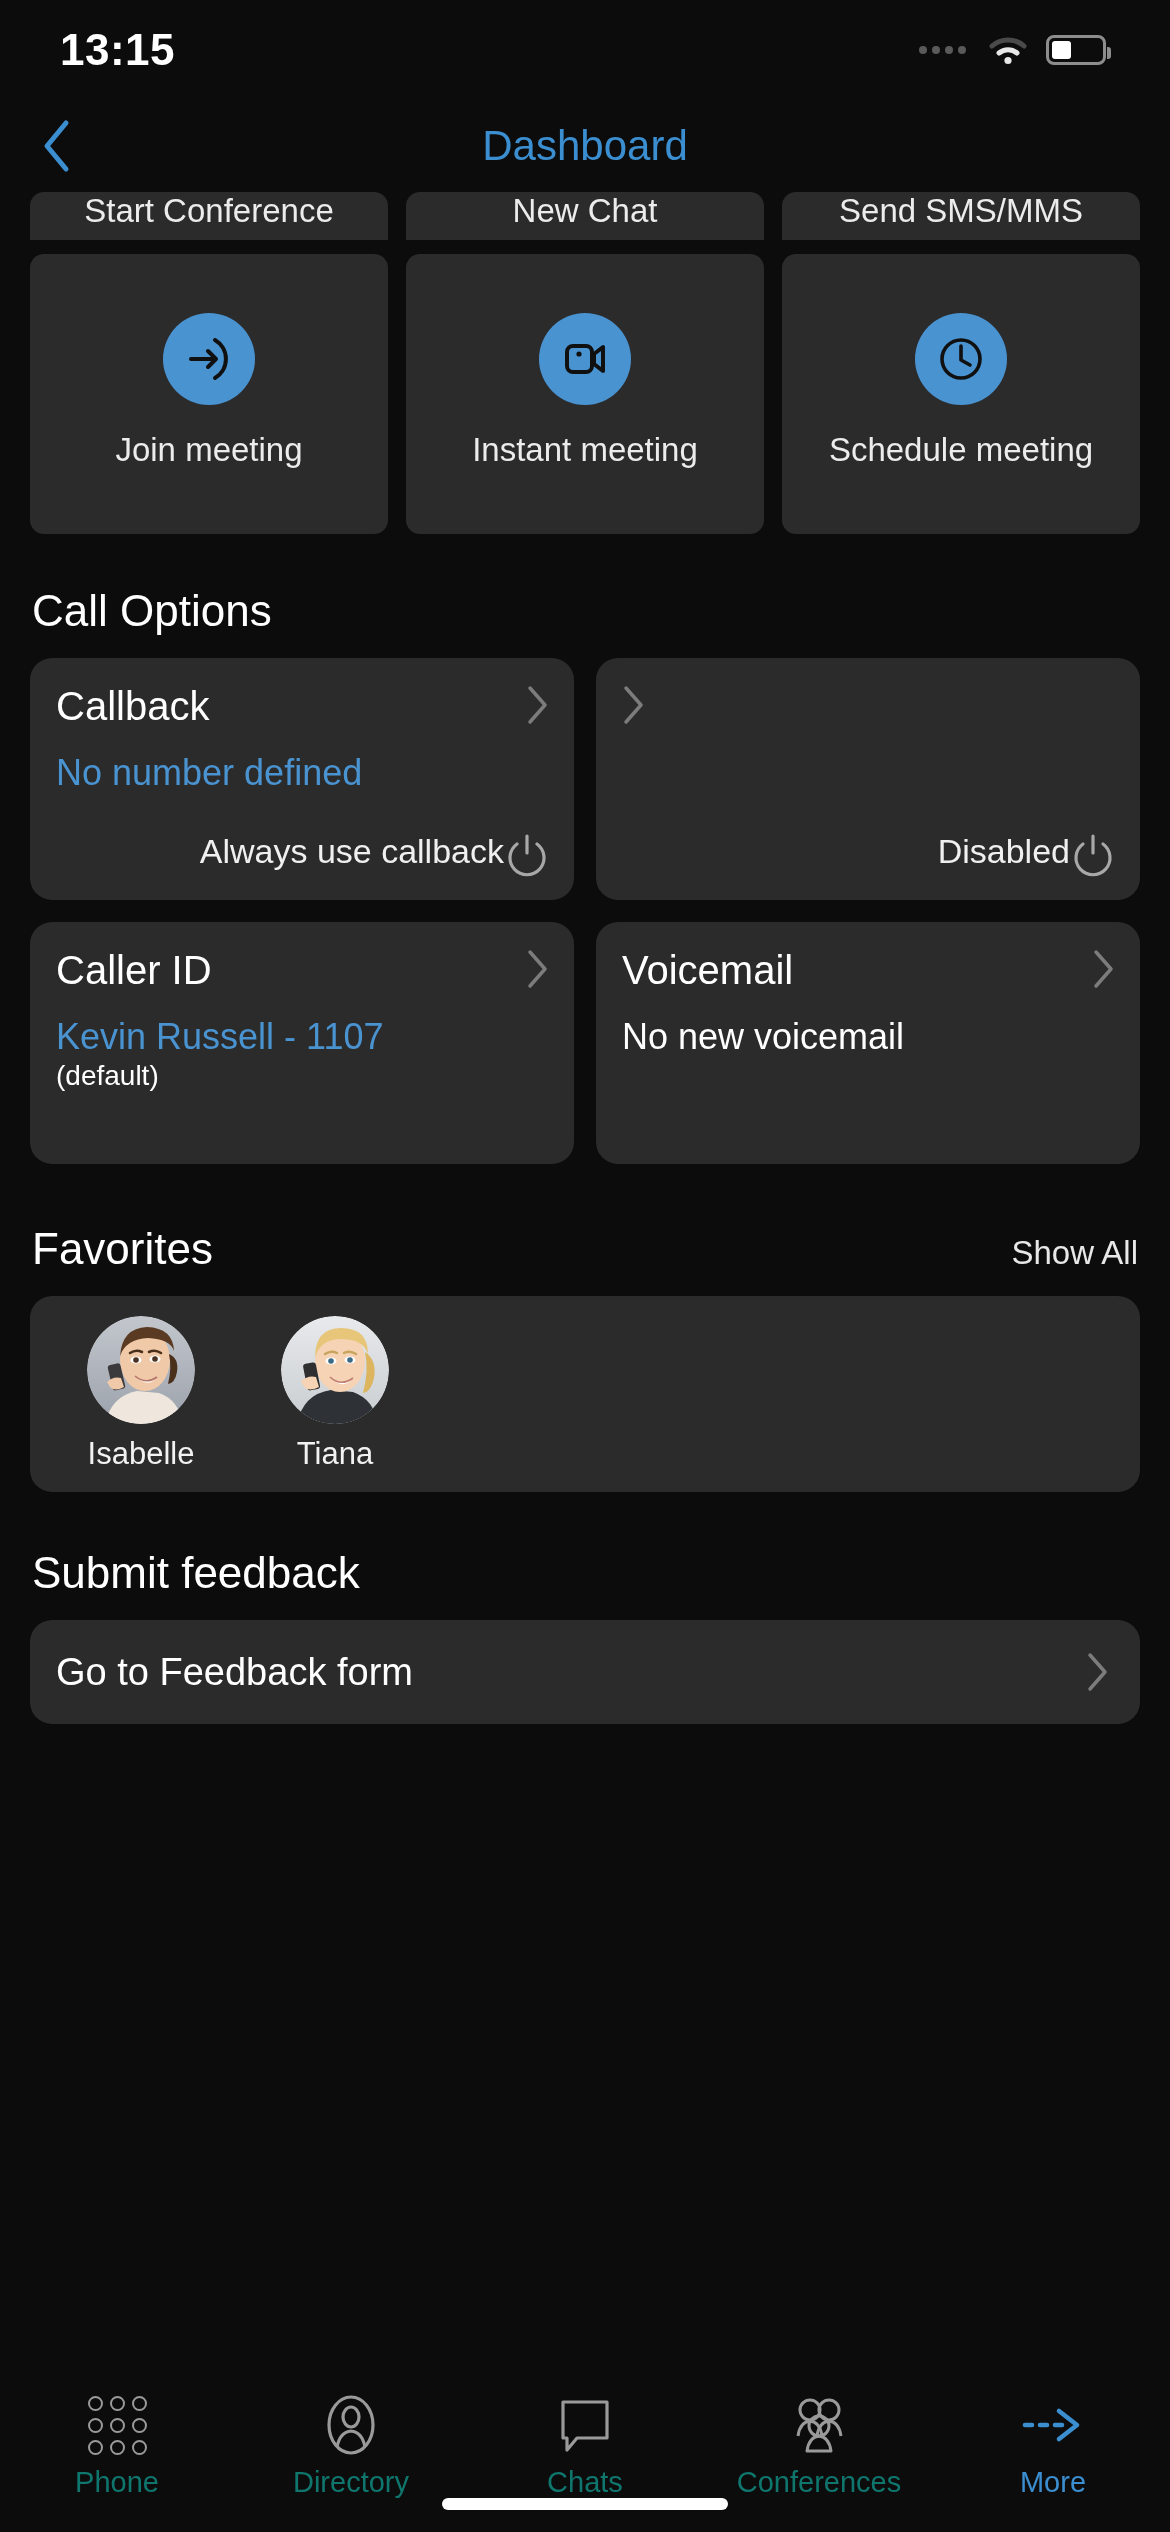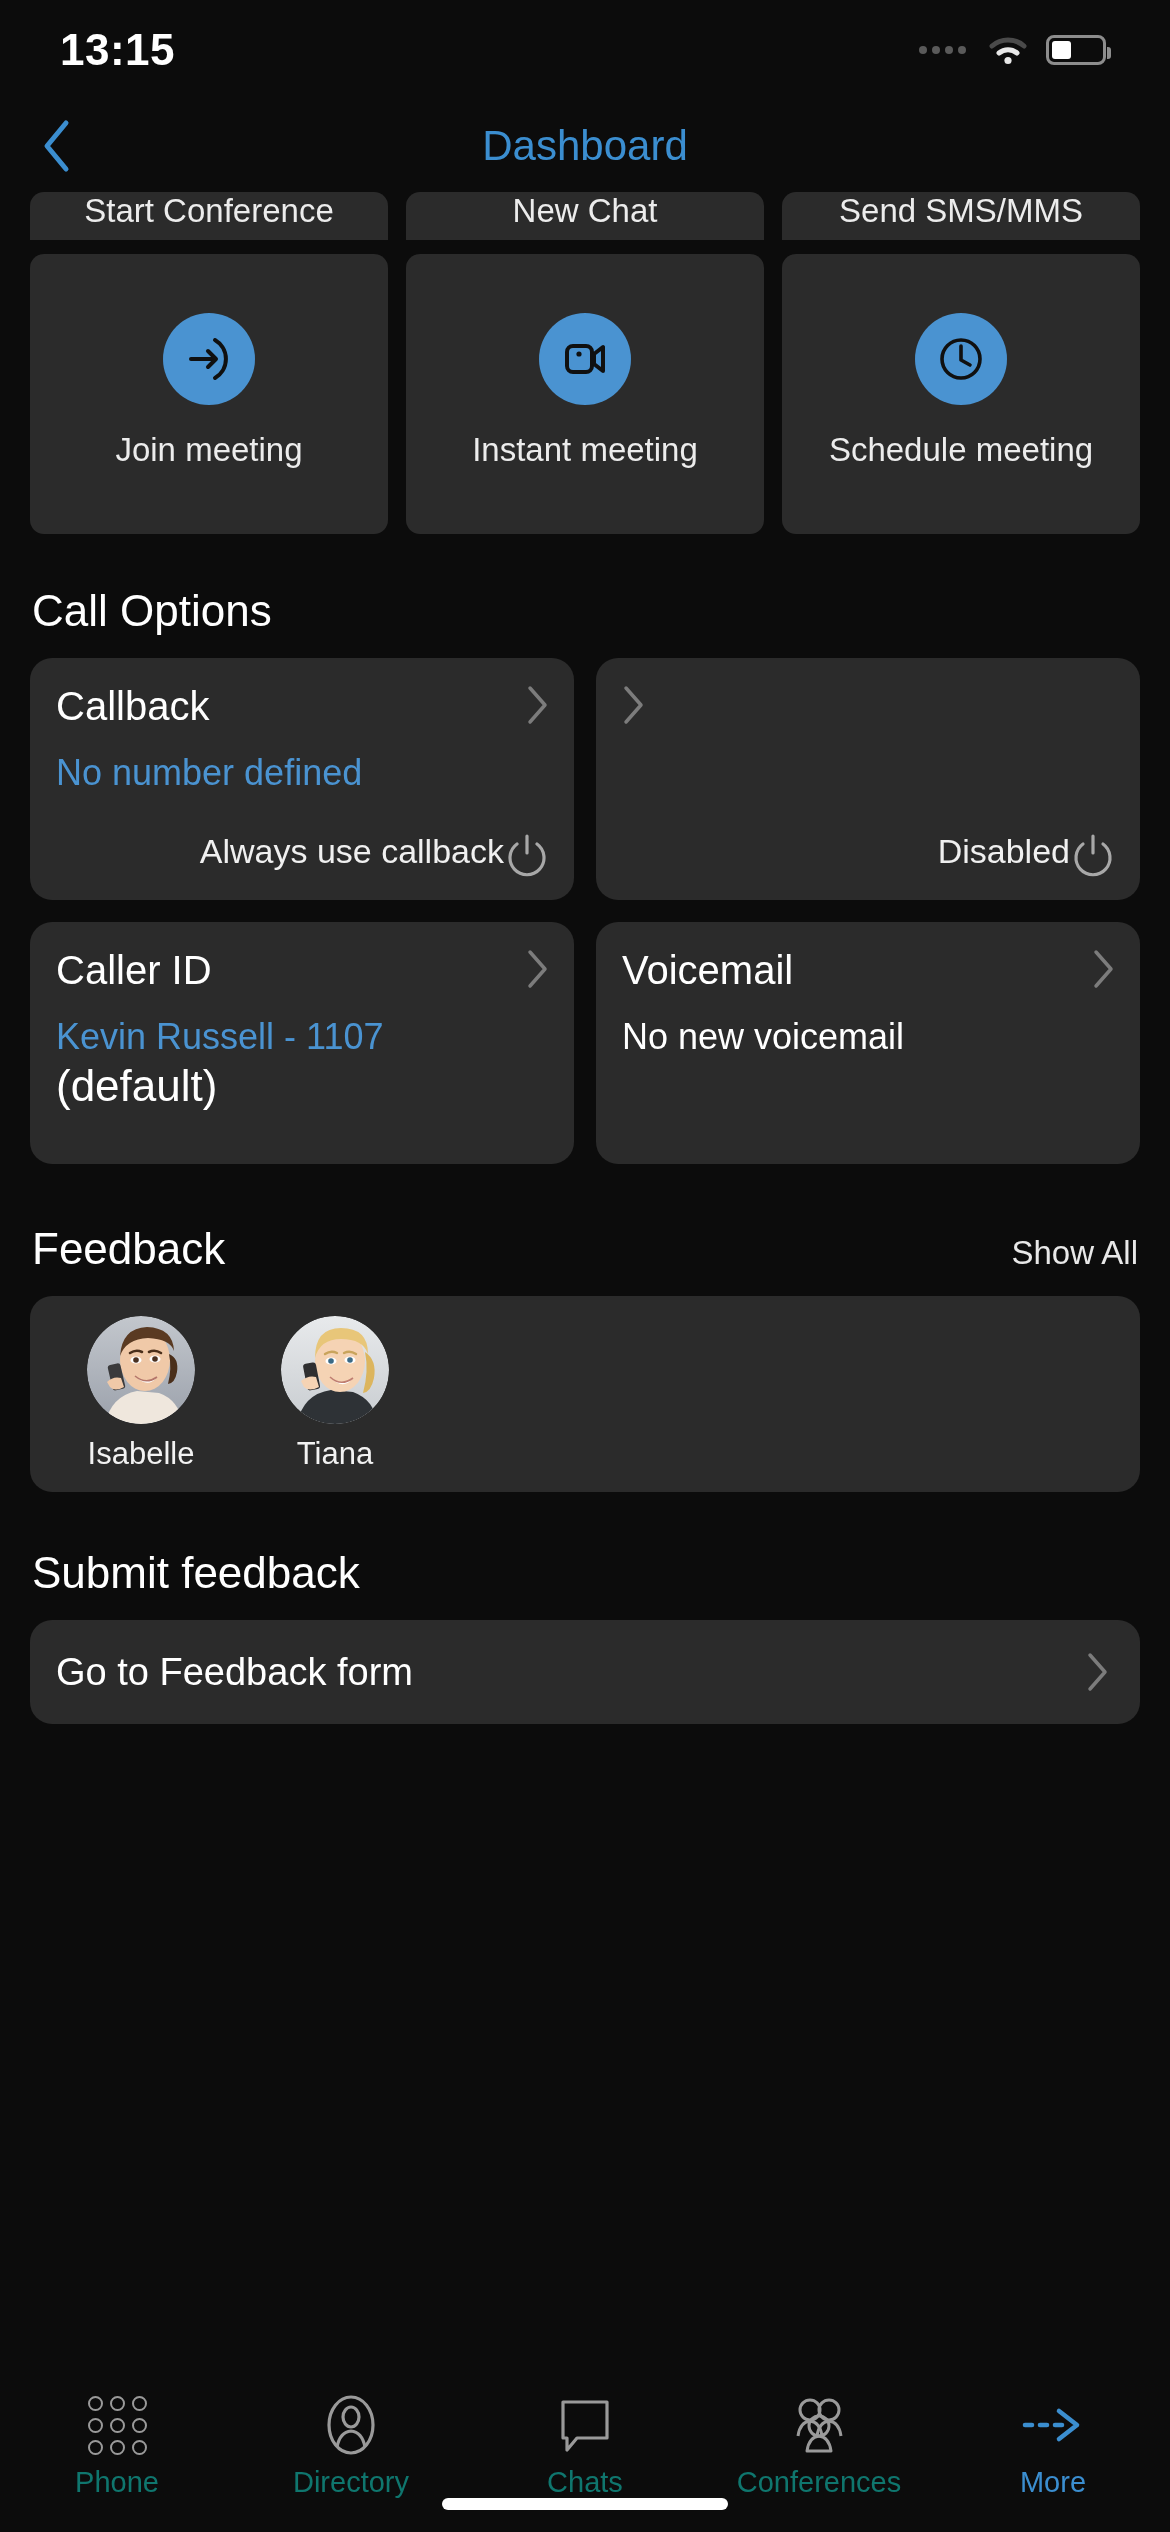--- a/index.html
+++ b/index.html
@@ -51,21 +51,21 @@
   .sec-head .show-all { font-size:33px; color:#e8e8e8; }
 
   
   .cards { display:flex; gap:22px; padding:0 30px; }
   .card { flex:1; background:#2b2b2b; border-radius:22px; padding:26px 24px 22px 26px;
           position:relative; display:flex; flex-direction:column; }
   .card-h { display:flex; align-items:flex-start; justify-content:space-between; }
   .card-t { font-size:40px; color:#fff; }
   .card-sub { font-size:36px; color:#4a93d1; margin-top:22px; line-height:1.22; }
   .card-sub.white { color:#fff; }
-  .card-sub2 { font-size:44px; color:#fff; line-height:1.22; }
+  .card-sub2 { font-size:28px; color:#fff; line-height:1.22; }
   .card-foot { margin-top:auto; display:flex; align-items:flex-start; justify-content:flex-end; gap:0; }
   .card-foot .ftxt { font-size:34px; color:#f0f0f0; }
   .pwr { width:46px; height:46px; }
   .card-r1 { height:242px; }
   .card-r2 { height:242px; margin-top:22px; }
 
   
   .fav-card { margin:0 30px; background:#2b2b2b; border-radius:22px; height:196px;
               display:flex; align-items:center; padding:0 36px; gap:44px; }
   .fav { width:150px; display:flex; flex-direction:column; align-items:center; gap:12px; }
@@ -229,21 +229,21 @@
           <span class="card-t">Voicemail</span>
           <svg width="24" height="42" viewBox="0 0 24 42">
             <polyline points="4,4 19,21 4,38" fill="none" stroke="#7c7c7c" stroke-width="3.5" stroke-linecap="round" stroke-linejoin="round"></polyline>
           </svg>
         </div>
         <div class="card-sub white">No new voicemail</div>
       </div>
     </div>
 
     <div class="sec-head" style="padding-top:60px;">
-      <span>Feedback</span>
+      <span>Favorites</span>
       <span class="show-all">Show All</span>
     </div>
 
     <div class="fav-card">
       <div class="fav">
         <div class="fav-av">
           <svg viewBox="0 0 108 108" width="108" height="108">
             <defs>
               <clipPath id="c1">
                   <circle cx="54" cy="54" r="54"></circle>

